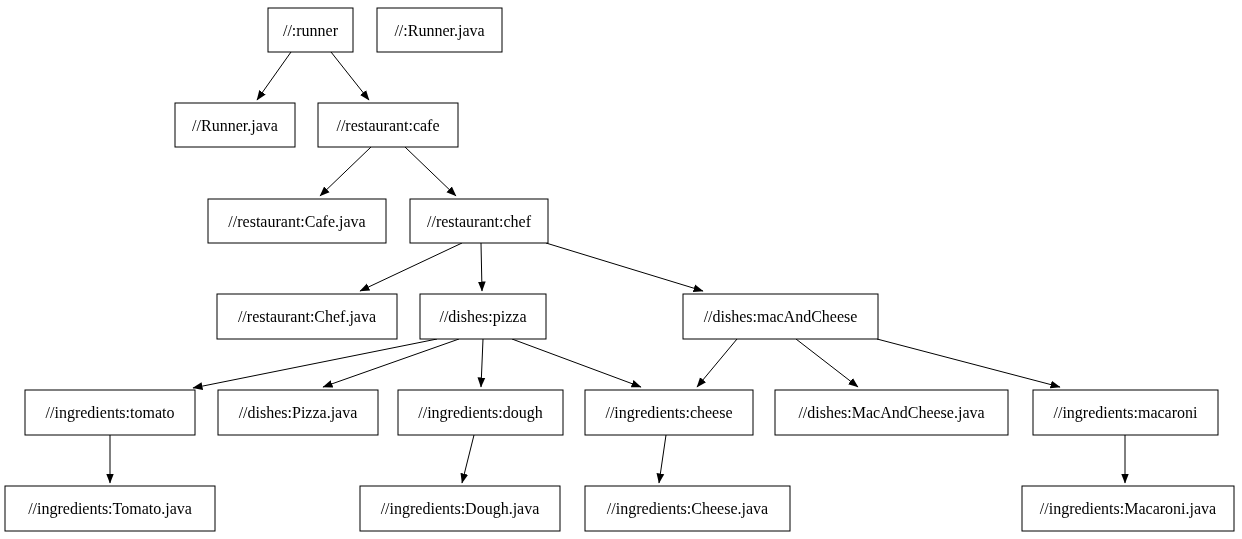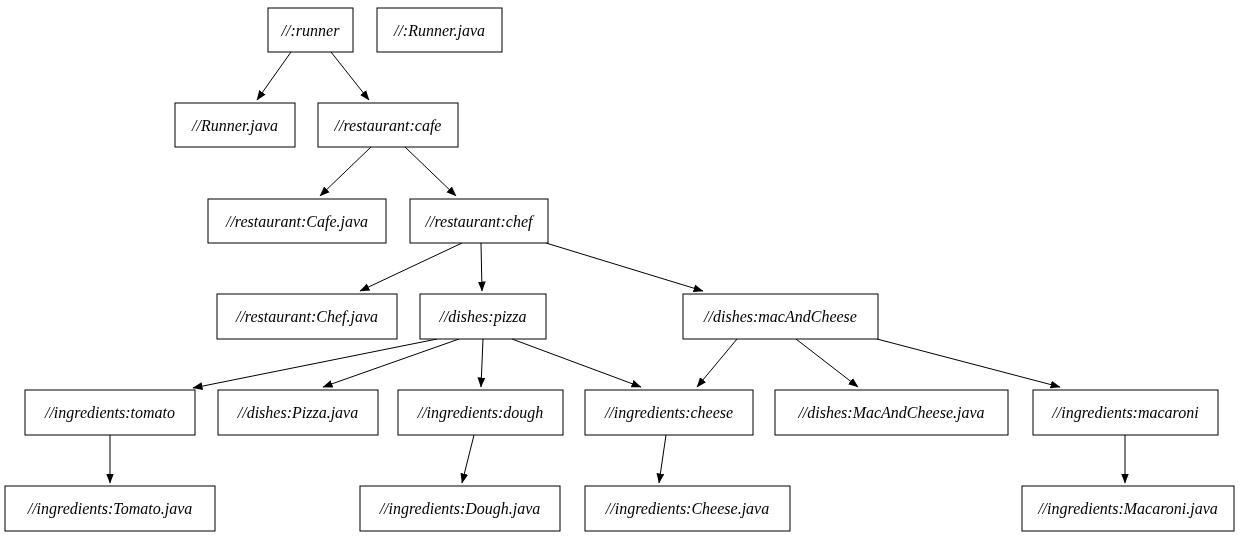--- a/index.html
+++ b/index.html
@@ -9,21 +9,20 @@
     width: 1242px;
     height: 539px;
     overflow: hidden;
     font-family: "Liberation Serif", serif;
   }
   .graph-canvas {
     position: relative;
     width: 1242px;
     height: 539px;
     background: #ffffff;
-    font-style: italic;
   }
   svg { display: block; }
   .node-rect {
     fill: #ffffff;
     stroke: #000000;
     stroke-width: 1;
   }
   .node-label {
     font-family: "Liberation Serif", serif;
     font-size: 16px;

